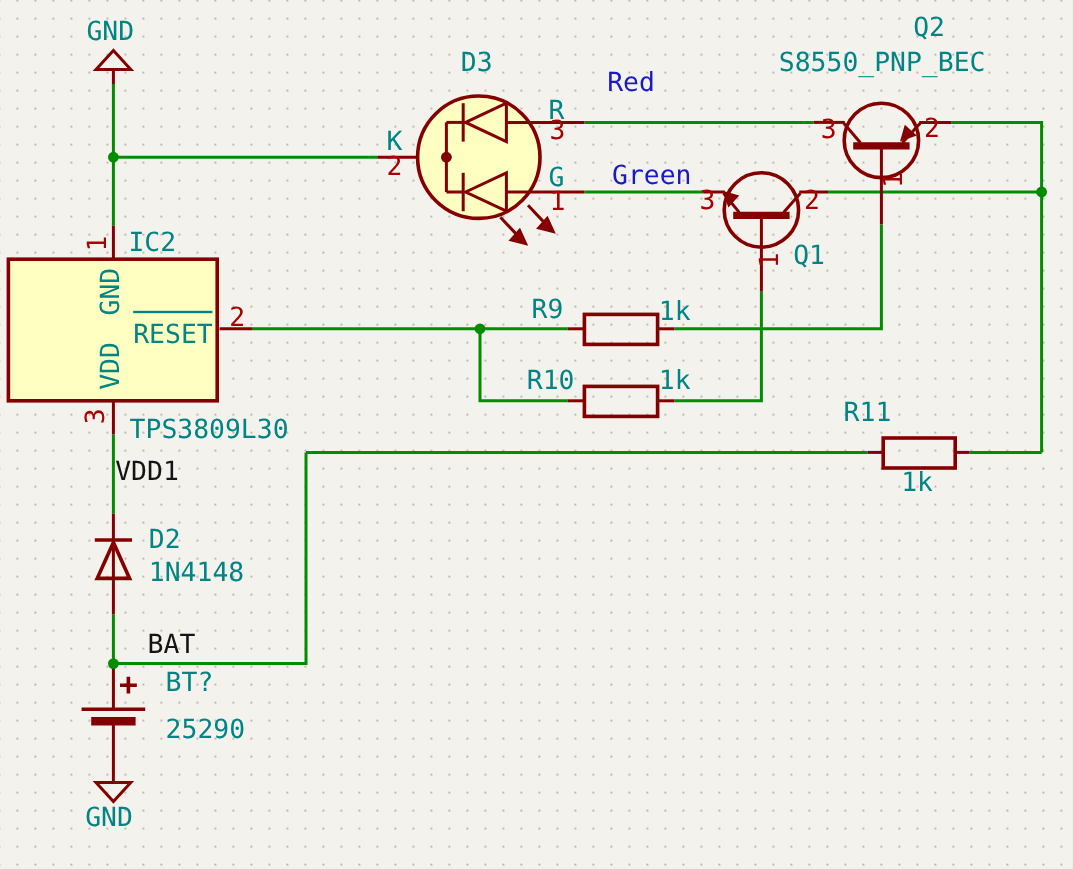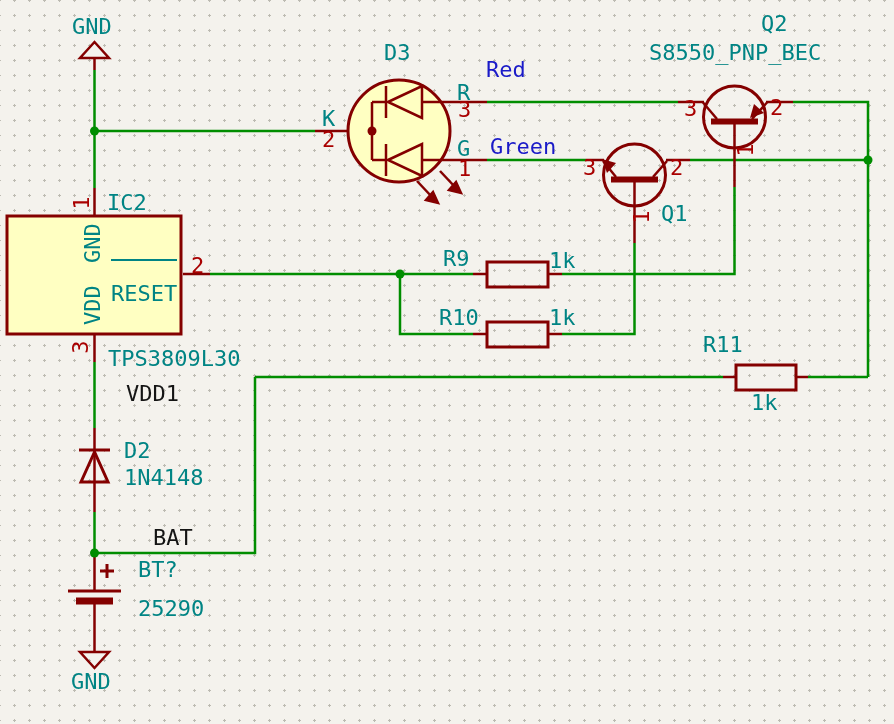--- a/index.html
+++ b/index.html
@@ -16,28 +16,28 @@
   svg{position:absolute;left:0;top:0;}
   .lbl{
     position:absolute;
     font-size:22px;
     line-height:22px;
     white-space:pre;
     letter-spacing:0px;
   }
   .teal{color:#008484;}
   .pin{color:#A90000;}
-  .blue{color:#1A1AC8;}
-  .blk{color:#141414;margin-left:30px;}
+  .blue{color:#1A1AC8;margin-left:20px;}
+  .blk{color:#141414;}
   .rot{
     width:44px;height:22px;
     text-align:center;
     transform:rotate(-90deg);
   }
-  .overbar{border-top:2px solid #008484;padding-top:22px;display:inline-block;}
+  .overbar{border-top:2px solid #008484;padding-top:8px;display:inline-block;}
 </style>
 </head>
 <body>
 
 <div id="canvas">
 
   <svg width="894" height="724" viewBox="0 0 894 724">
 
     <g stroke="#008D00" stroke-width="2.5" fill="none">
       <path d="M94.5 70 V188"></path>

